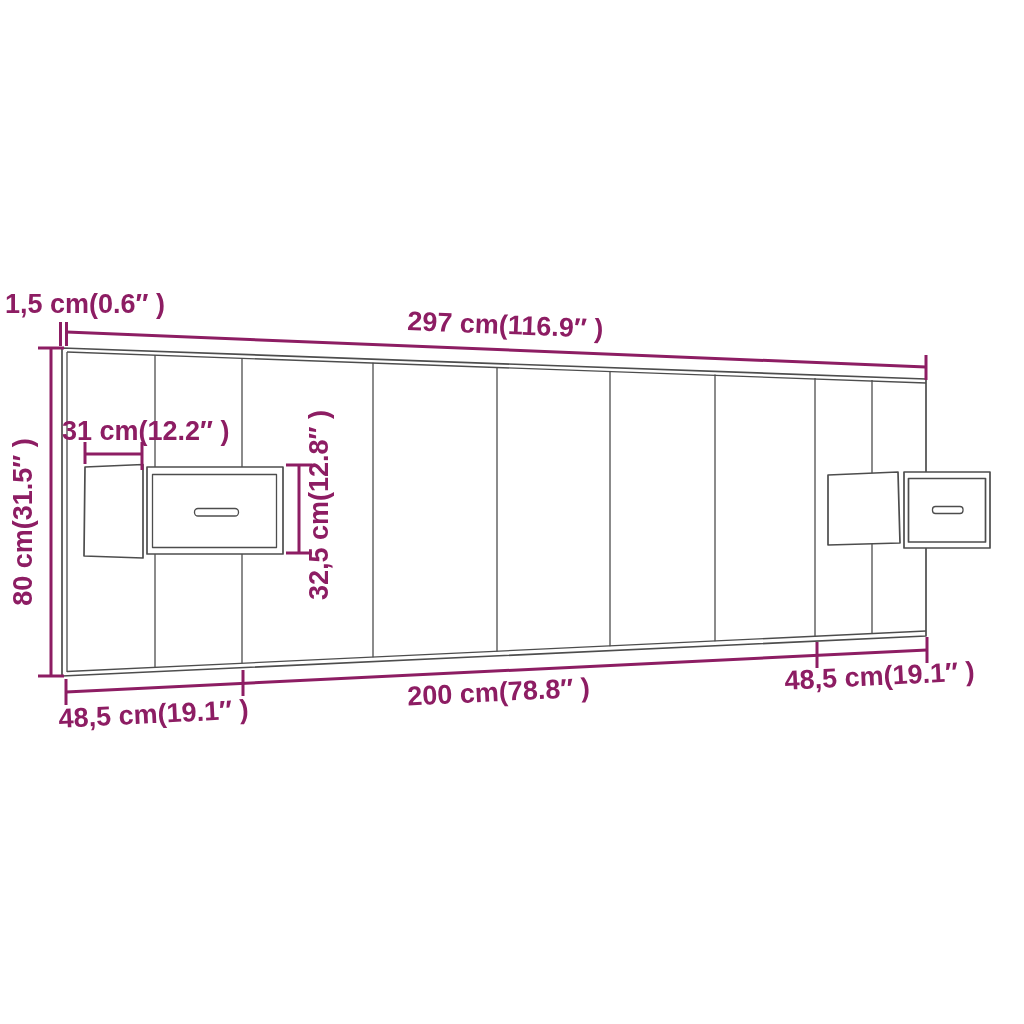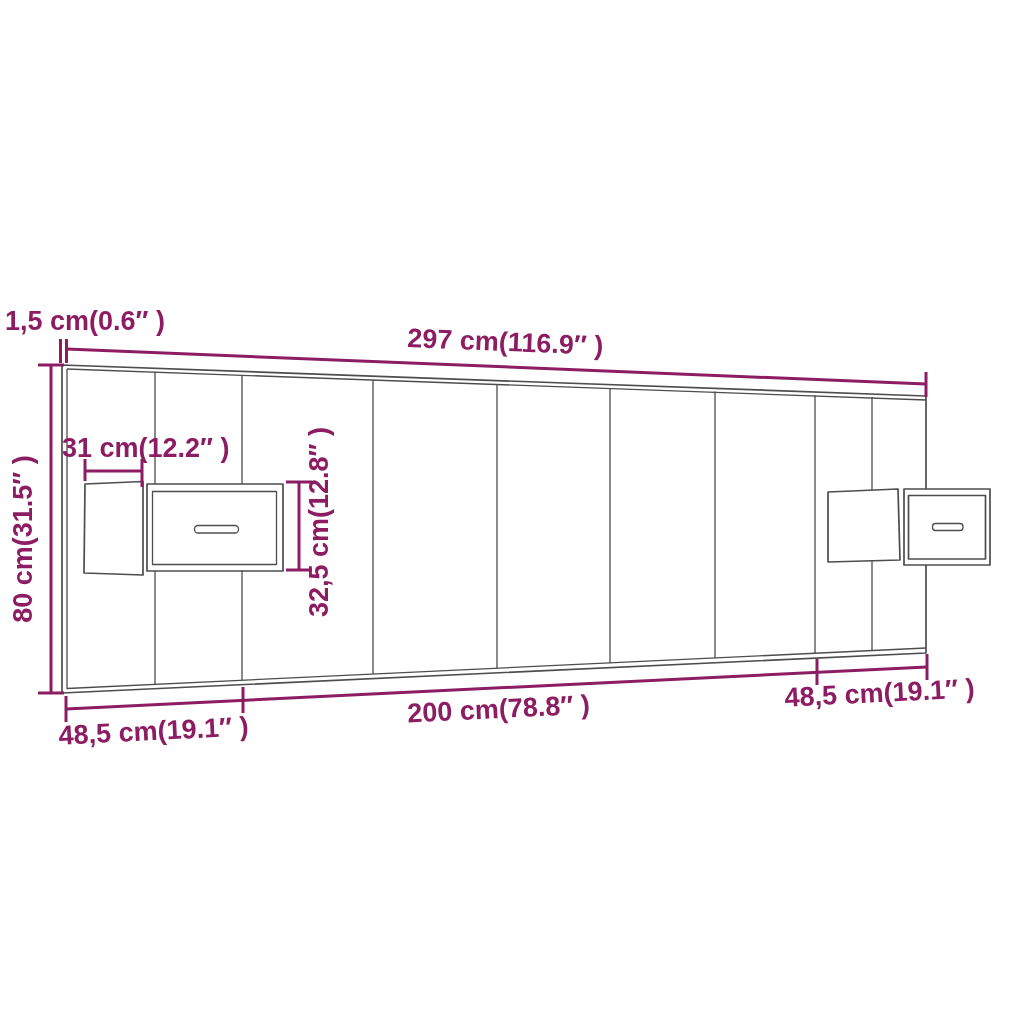--- a/index.html
+++ b/index.html
@@ -6,21 +6,20 @@
     margin: 0;
     padding: 0;
     background: #ffffff;
   }
   .stage {
     width: 1024px;
     height: 928px;
     background: var(--background, #ffffff);
     position: relative;
     overflow: hidden;
-    margin-top: 17px;
   }
   svg { display: block; }
 
   
   .furn {
     fill: none;
     stroke: var(--line, #4d4d4d);
     stroke-width: 1.7;
     stroke-linejoin: round;
   }

